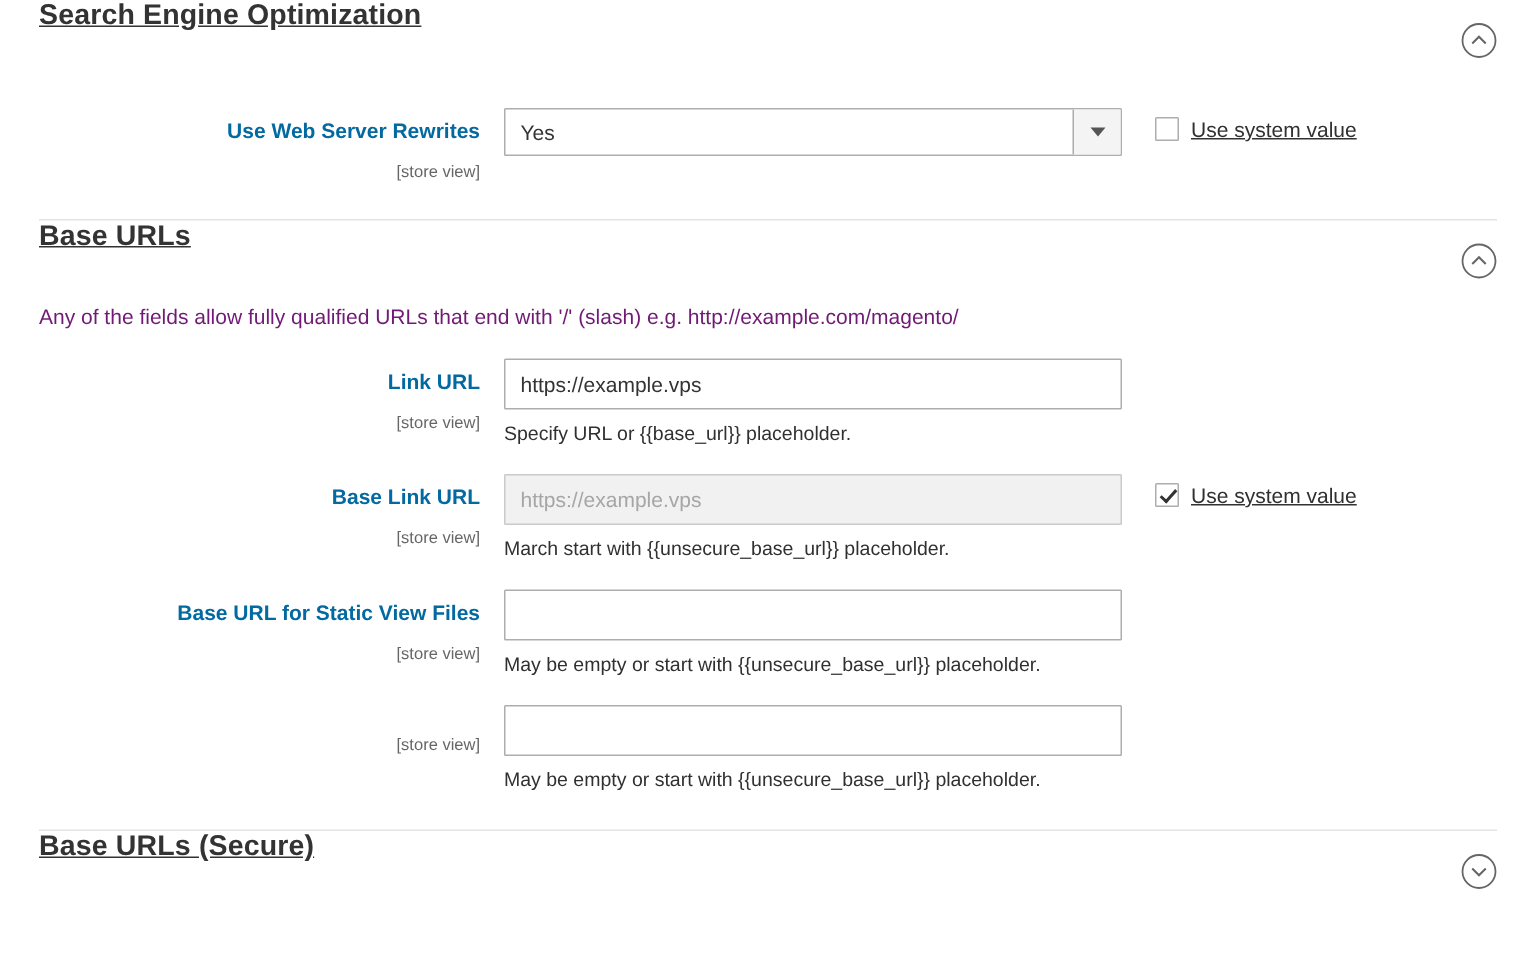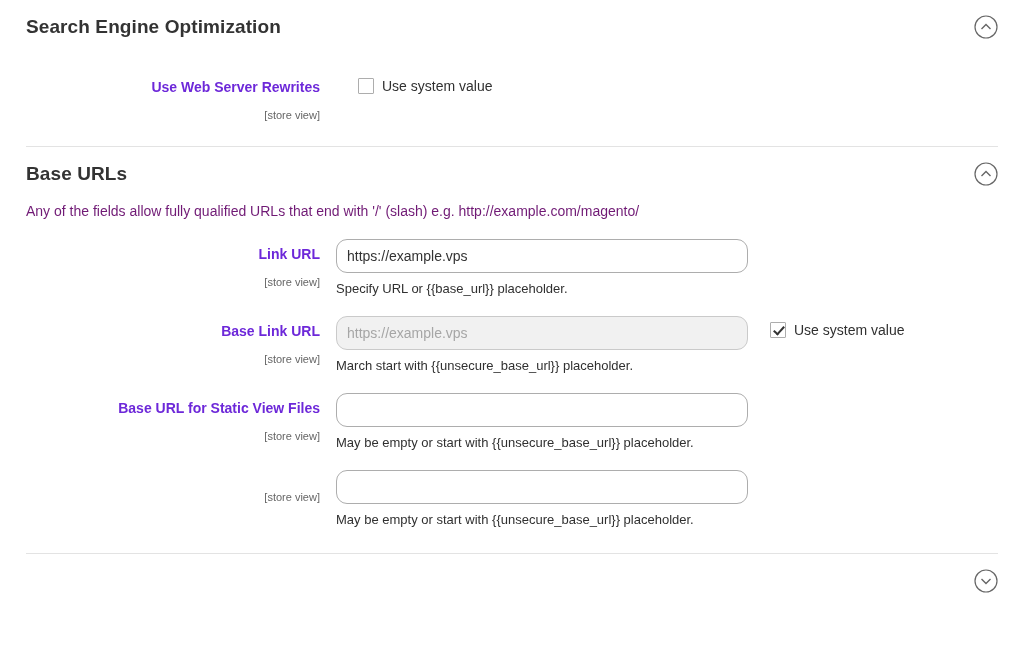--- a/index.html
+++ b/index.html
@@ -17,22 +17,23 @@
     position: relative;
     width: 1024px;
     height: 650px;
     padding: 0 26px;
   }
 
   
   .section-head {
     position: relative;
     display: flex;
-    align-items: center;
+    align-items: flex-start;
     height: 54px;
+    text-decoration: underline;
   }
   .section-title {
     font-size: 19px;
     font-weight: bold;
     color: #333333;
     letter-spacing: 0.1px;
   }
   .collapse-toggle {
     position: absolute;
     right: 0;
@@ -60,38 +61,38 @@
     width: 310px;
     text-align: right;
     padding-right: 16px;
     padding-top: 7px;
     flex: 0 0 310px;
   }
   .field-label .lbl {
     display: block;
     font-size: 14px;
     font-weight: bold;
-    color: #6d28d9;
+    color: #0369a1;
     line-height: 16px;
   }
   .field-label .scope {
     display: block;
     font-size: 11px;
     color: #666666;
     line-height: 14px;
     margin-top: 13px;
   }
   .field-control {
     flex: 0 0 auto;
   }
   .text-input {
     width: 412px;
     height: 32px;
     border: 1px solid #adadad;
-    border-radius: 11px;
+    border-radius: 1px;
     background: #ffffff;
     font-family: "Liberation Sans", sans-serif;
     font-size: 14px;
     color: #333333;
     padding: 16px 10px;
     outline: none;
   }
   .text-input::placeholder { color: #a6a6a6; }
   .text-input:disabled {
     background: #f1f1f1;
@@ -141,20 +142,21 @@
     border-left: 5px solid transparent;
     border-right: 5px solid transparent;
     border-top: 6px solid #555555;
   }
 
   
   .sysval {
     display: flex;
     margin-left: 22px;
     padding-top: 6px;
+    text-decoration: underline;
   }
   .checkbox {
     width: 16px;
     height: 16px;
     border: 1px solid #adadad;
     border-radius: 1px;
     background: #ffffff;
     position: relative;
     cursor: pointer;
     flex: 0 0 16px;
@@ -201,20 +203,26 @@
       </svg>
     </span>
   </div>
 
   <div class="field-row">
     <div class="field-label">
       <span class="lbl">Use Web Server Rewrites</span>
       <span class="scope">[store view]</span>
     </div>
     <div class="field-control row-inline">
+      <div class="select-wrap">
+        <div class="select-box">Yes</div>
+        <span class="select-arrow">
+            <span class="caret"></span>
+          </span>
+      </div>
       <div class="sysval">
         <span class="checkbox"></span>
         <span class="sysval-label">Use system value</span>
       </div>
     </div>
   </div>
 
   <div style="height:24px"></div>
   <div class="divider"></div>
 
@@ -276,20 +284,21 @@
     <div class="field-control">
       <input class="text-input" type="text" value="" style="">
       <div class="hint">May be empty or start with {{unsecure_base_url}} placeholder.</div>
     </div>
   </div>
 
   <div style="height:24px"></div>
   <div class="divider"></div>
 
   <div class="section-head">
+    <span class="section-title">Base URLs (Secure)</span>
     <span class="collapse-toggle">
       <svg width="24" height="24" viewBox="0 0 24 24">
         <circle cx="12" cy="12" r="11" fill="none" stroke="#666666" stroke-width="1.2"></circle>
         <polyline points="7.5,10 12,14.5 16.5,10" fill="none" stroke="#666666" stroke-width="1.4"></polyline>
       </svg>
     </span>
   </div>
 
 </div>
 

